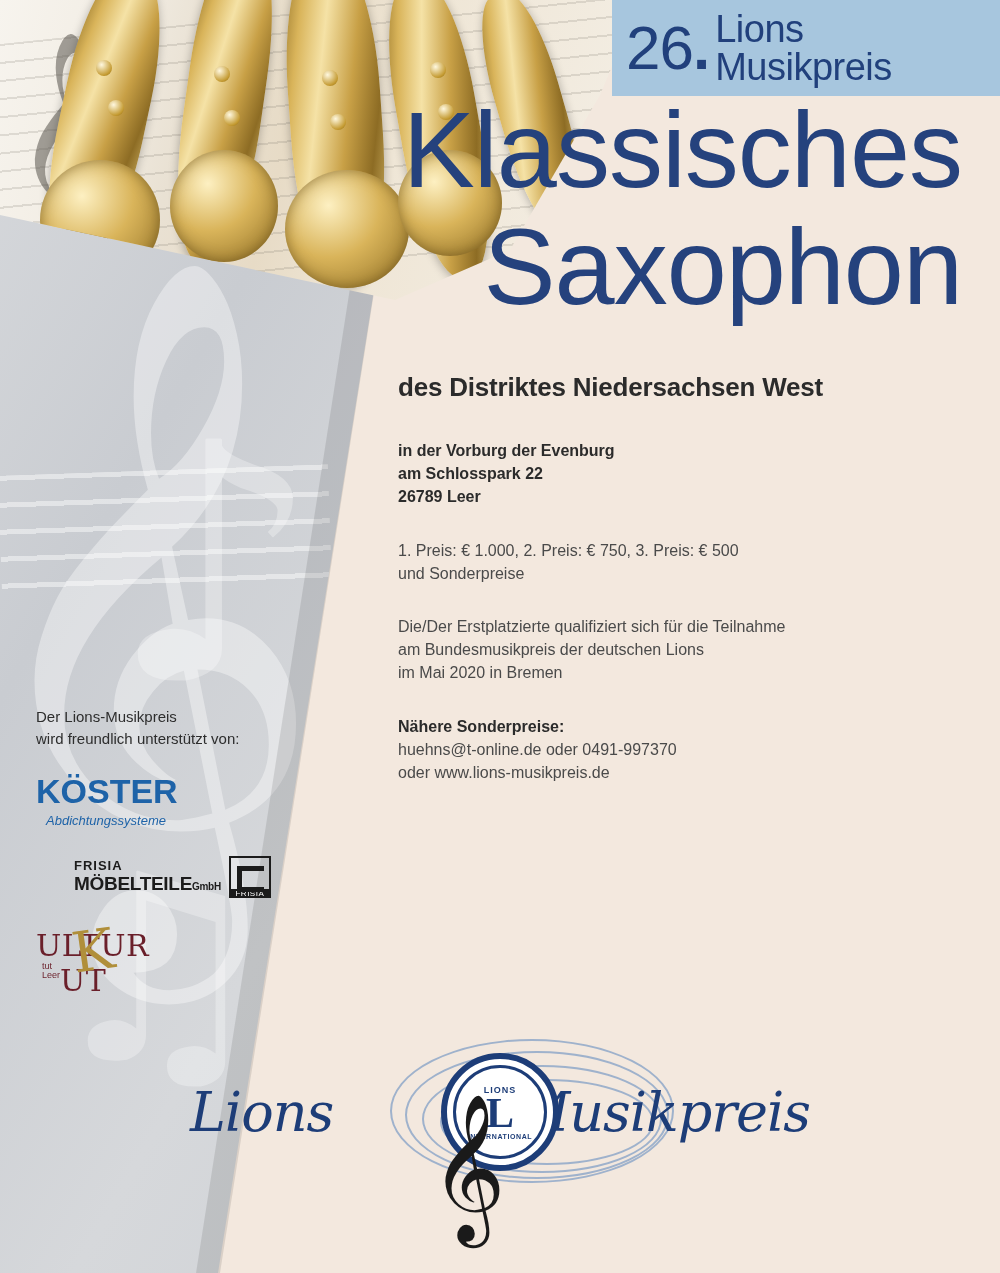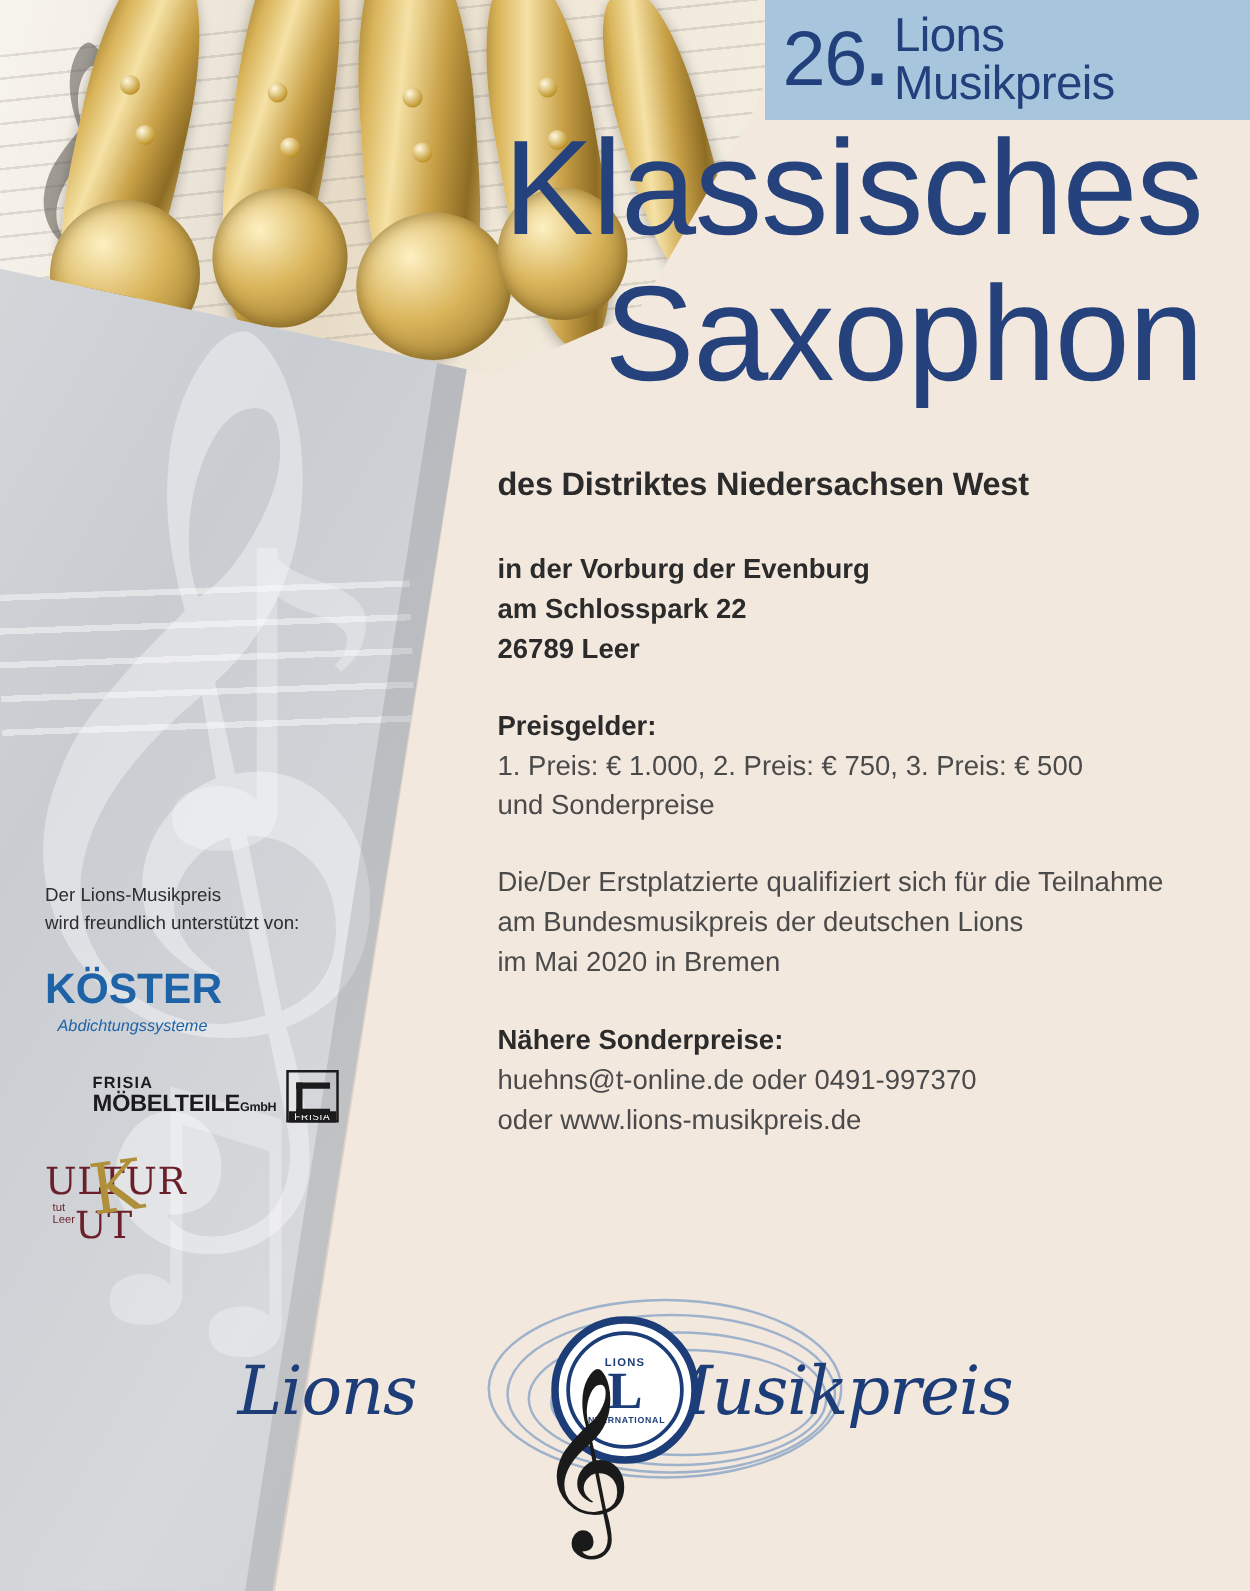--- a/index.html
+++ b/index.html
@@ -225,21 +225,21 @@
   }
   .h1line {
     font-size: 26px;
     font-weight: bold;
     color: #2b2b2b;
     margin-bottom: 36px;
     letter-spacing: -0.2px;
   }
   .blk {
     margin-bottom: 30px;
-    font-size: 22px;
+    font-size: 16px;
     line-height: 1.45;
   }
   .blk.bold { font-weight: bold; color: #2b2b2b; }
   .blk .lbl { font-weight: bold; color: #2b2b2b; display: block; }
   .blk .reg { color: #4a4a4a; }
 
   
   .sponsors {
     position: absolute;
     left: 36px;
@@ -495,21 +495,20 @@
     <div class="h1line">des Distriktes Niedersachsen West</div>
 
     <div class="blk bold">
       <div>in der Vorburg der Evenburg</div>
       <div>am Schlosspark 22</div>
       <div>26789 Leer</div>
     </div>
 
 
     <div class="blk">
-      <span class="lbl">Preisgelder:</span>
       <div class="reg">1. Preis: € 1.000, 2. Preis: € 750, 3. Preis: € 500</div>
       <div class="reg">und Sonderpreise</div>
     </div>
 
     <div class="blk">
       <div class="reg">Die/Der Erstplatzierte qualifiziert sich für die Teilnahme</div>
       <div class="reg">am Bundesmusikpreis der deutschen Lions</div>
       <div class="reg">im Mai 2020 in Bremen</div>
     </div>
 

